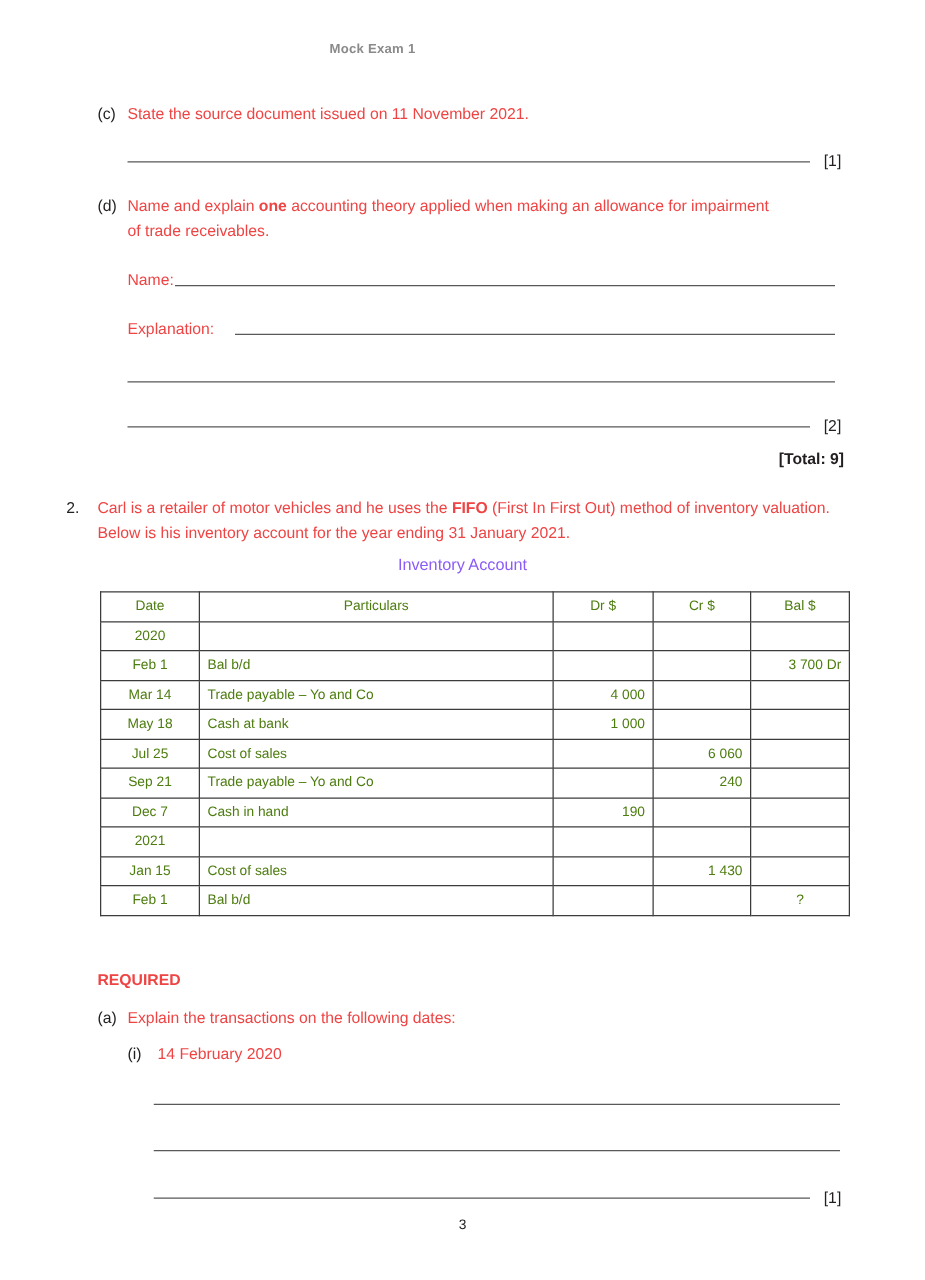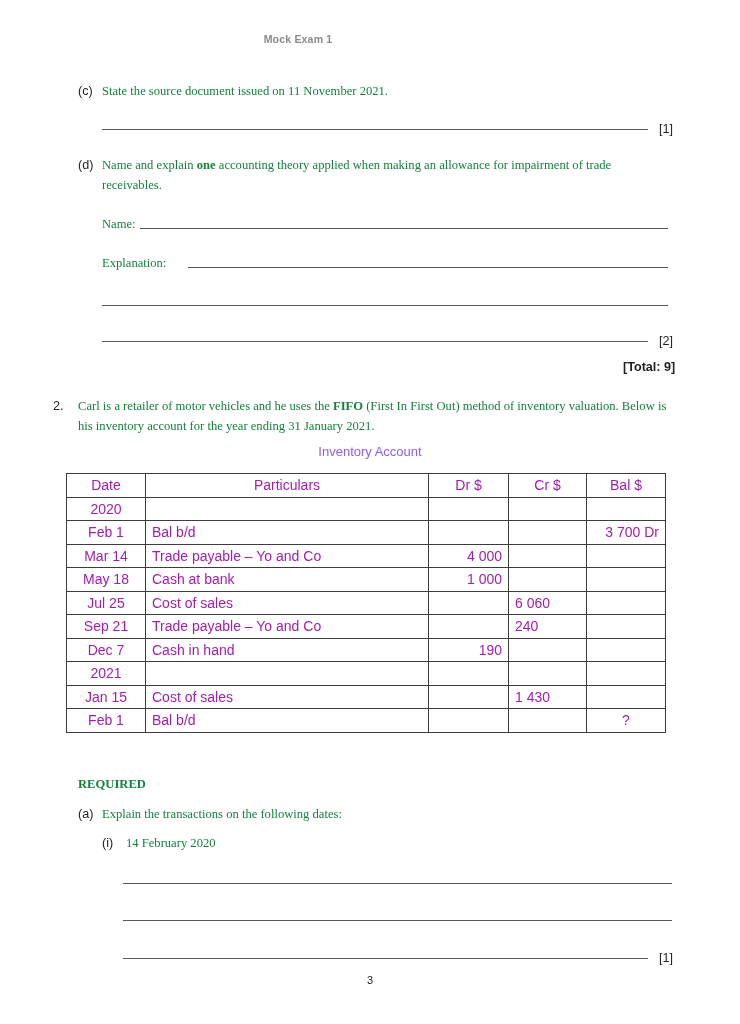--- a/index.html
+++ b/index.html
@@ -34,22 +34,21 @@
     font-weight: bold;
     color: #8a8a8a;
     letter-spacing: 0.2px;
   }
 
   
   .qtext {
     position: absolute;
     font-size: 12.6px;
     line-height: 20px;
-    color: #15803d;
-    font-family: Liberation Serif, serif;
+    color: #ef4444;
   }
   .marker {
     position: absolute;
     font-size: 12.6px;
     line-height: 20px;
     color: #231f20;
   }
   .bold { font-weight: bold; }
 
   
@@ -77,41 +76,41 @@
   .tbl-title {
     position: absolute;
     left: 0;
     width: 740px;
     text-align: center;
     font-size: 13px;
     color: #8b5cf6;
   }
   table.inv {
     position: absolute;
-    left: 66px;
+    left: 80px;
     top: 473px;
     width: 599px;
     border-collapse: collapse;
     table-layout: fixed;
-    font-size: 14px;
-    color: #a21caf;
+    font-size: 11px;
+    color: #4d7c0f;
   }
   table.inv th, table.inv td {
     border: 1px solid #3c3c3c;
     height: 23.5px;
     padding: 0 6px;
     font-weight: normal;
     vertical-align: middle;
     box-sizing: border-box;
   }
   table.inv thead th { text-align: center; }
   .c-date   { width: 79px;  text-align: center; }
   .c-part   { width: 283px; text-align: left; }
   .c-dr     { width: 80px;  text-align: right; }
-  .c-cr     { width: 78px;  text-align: left; }
+  .c-cr     { width: 78px;  text-align: right; }
   .c-bal    { width: 79px;  text-align: right; }
   .bal-center { text-align: center; }
 
   
   .page-number {
     position: absolute;
     left: 0;
     width: 740px;
     text-align: center;
     font-size: 11px;

